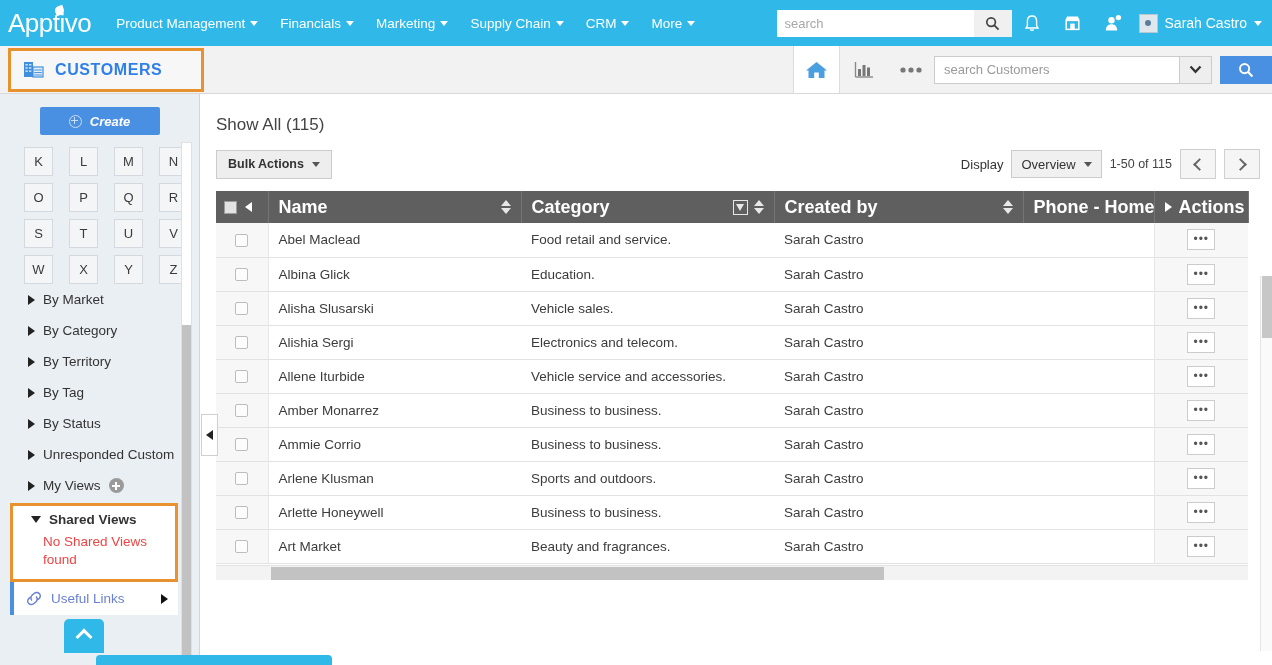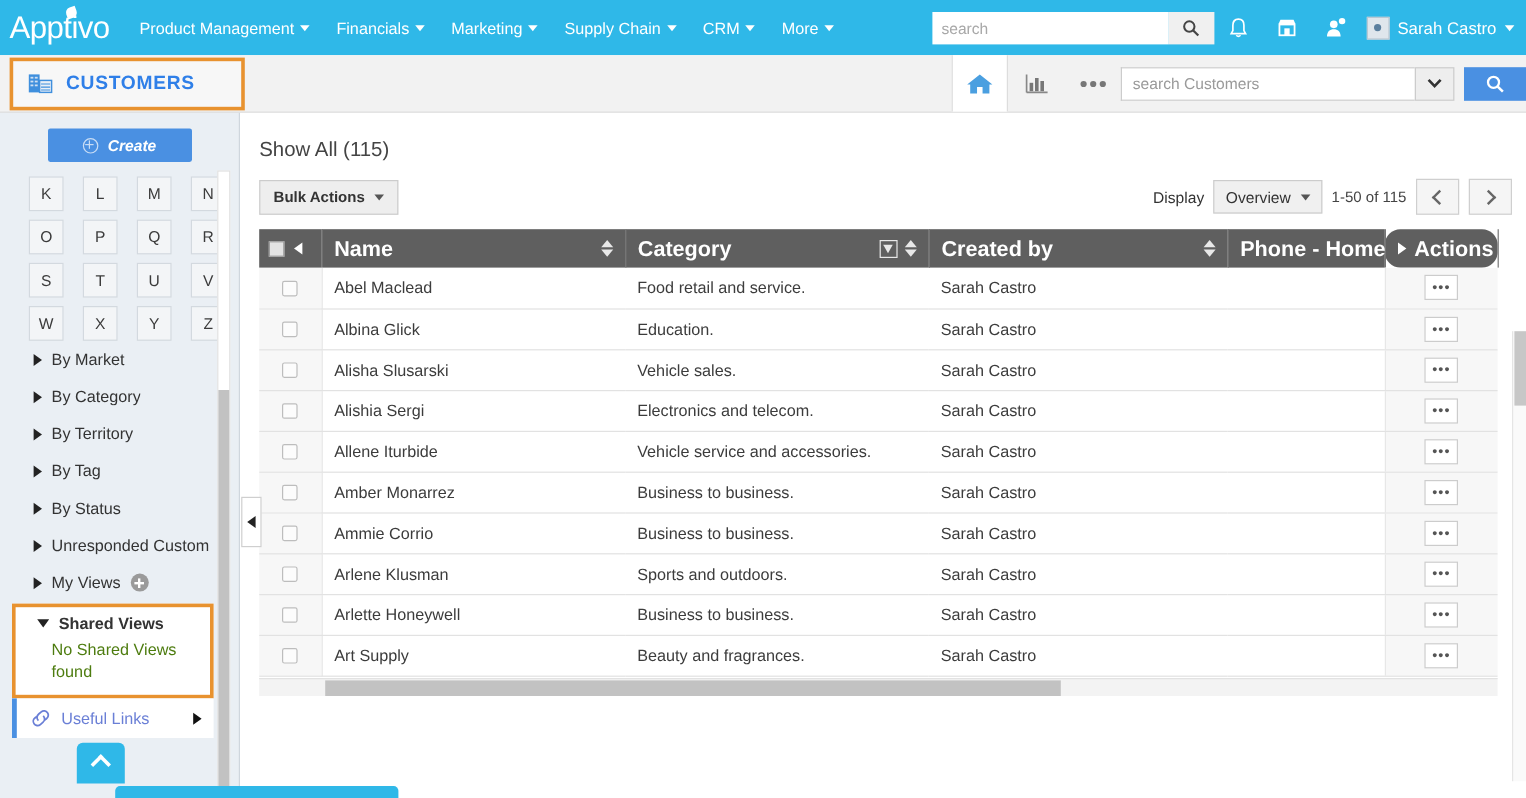--- a/index.html
+++ b/index.html
@@ -179,21 +179,21 @@
   .addbtn::before { width: 8px; height: 2px; left: 3.5px; top: 6.5px; }
   .addbtn::after { width: 2px; height: 8px; left: 6.5px; top: 3.5px; }
 
   #shared-box {
     margin: 2px 14px 0 10px; border: 3px solid #e8922f;
     background: #fff;
   }
   #shared-box .side-sec { padding-left: 18px; font-weight: bold; padding-top: 6px; padding-bottom: 4px; }
   #shared-empty {
     padding: 2px 6px 10px 30px; font-size: 13.5px;
-    color: #4d7c0f; line-height: 1.35;
+    color: #ef4444; line-height: 1.35;
   }
   #useful-links {
     margin: 0 14px 0 10px; background: #fff;
     border-left: 4px solid #4a90e2;
     display: flex; align-items: center; gap: 9px;
     padding: 9px 10px 9px 12px; cursor: pointer;
   }
   #useful-links .lbl { color: #6a7fd6; font-size: 13.5px; flex: 1; }
   .chev-r-sm {
     width: 0; height: 0; border-top: 5px solid transparent;
@@ -286,21 +286,21 @@
     background: #5f5f5f; color: #fff; font-size: 18px;
     font-weight: bold; text-align: left; height: 32px;
     border-right: 1px solid #757575; padding: 0 10px;
     white-space: nowrap;
   }
   th.c-chk { width: 52px; padding: 0 8px; }
   th.c-name { width: 253px; }
   th.c-cat { width: 253px; }
   th.c-by { width: 249px; }
   th.c-ph { width: 131px; }
-  th.c-act { width: 94px; border-radius: 13px; }
+  th.c-act { width: 94px; }
   .th-in { display: flex; align-items: center; }
   .sort-ic {
     margin-left: auto; display: flex; flex-direction: column;
     gap: 2px; cursor: pointer;
   }
   .sort-ic .up {
     width: 0; height: 0; border-left: 5px solid transparent;
     border-right: 5px solid transparent; border-bottom: 6px solid #e8e8e8;
   }
   .sort-ic .dn {
@@ -729,21 +729,21 @@
             <tr>
               <td class="c-chk"><span class="row-chk"></span></td>
               <td class="c-name">Arlette Honeywell</td>
               <td class="c-cat">Business to business.</td>
               <td class="c-by">Sarah Castro</td>
               <td class="c-ph"></td>
               <td class="c-act"><span class="dots-btn">•••</span></td>
             </tr>
             <tr>
               <td class="c-chk"><span class="row-chk"></span></td>
-              <td class="c-name">Art Supply</td>
+              <td class="c-name">Art Market</td>
               <td class="c-cat">Beauty and fragrances.</td>
               <td class="c-by">Sarah Castro</td>
               <td class="c-ph"></td>
               <td class="c-act"><span class="dots-btn">•••</span></td>
             </tr>
           </tbody>
       </table>
       <div id="hscroll">
         <div id="hthumb"></div>
       </div>

